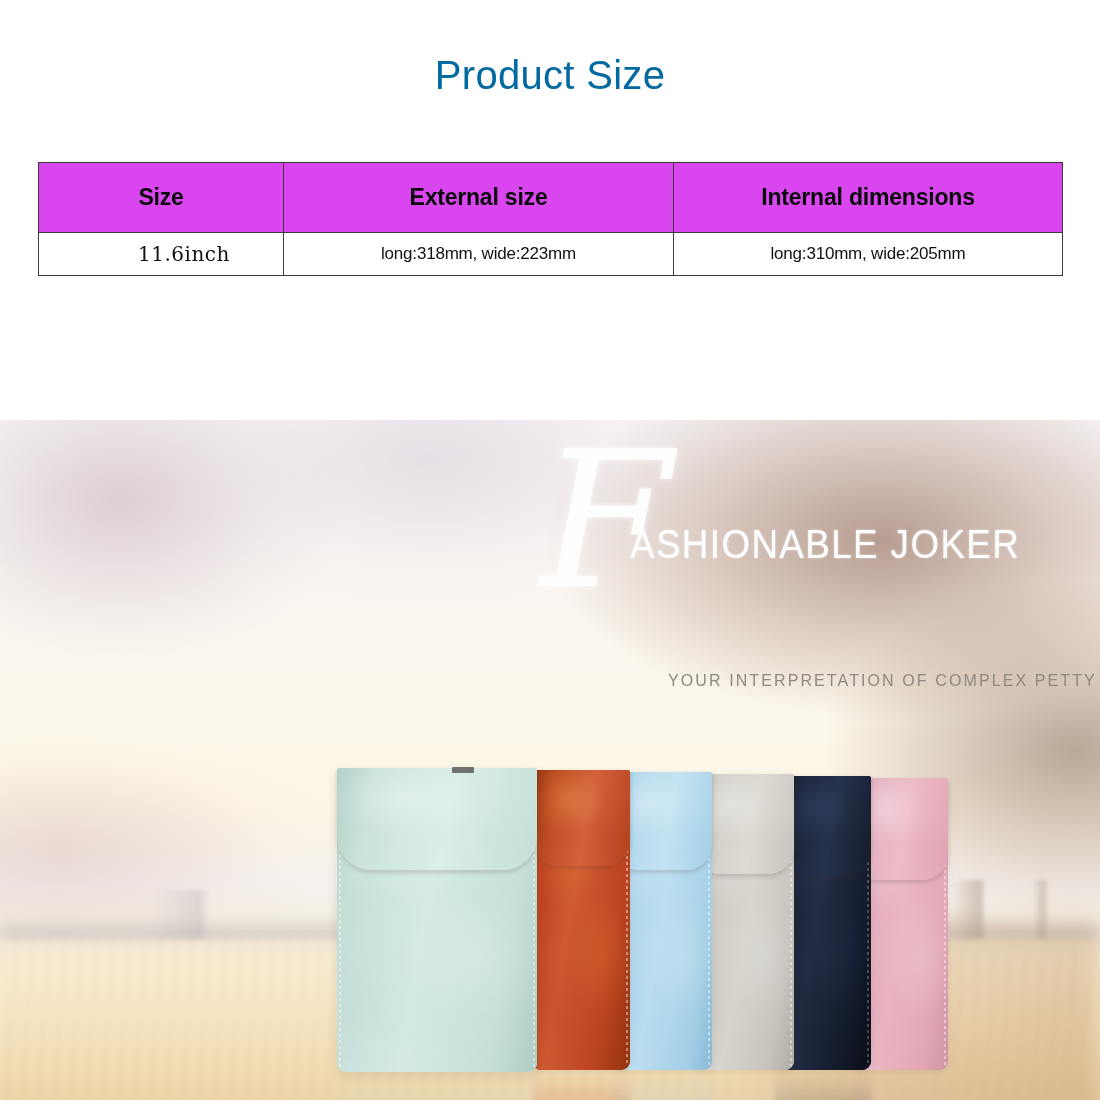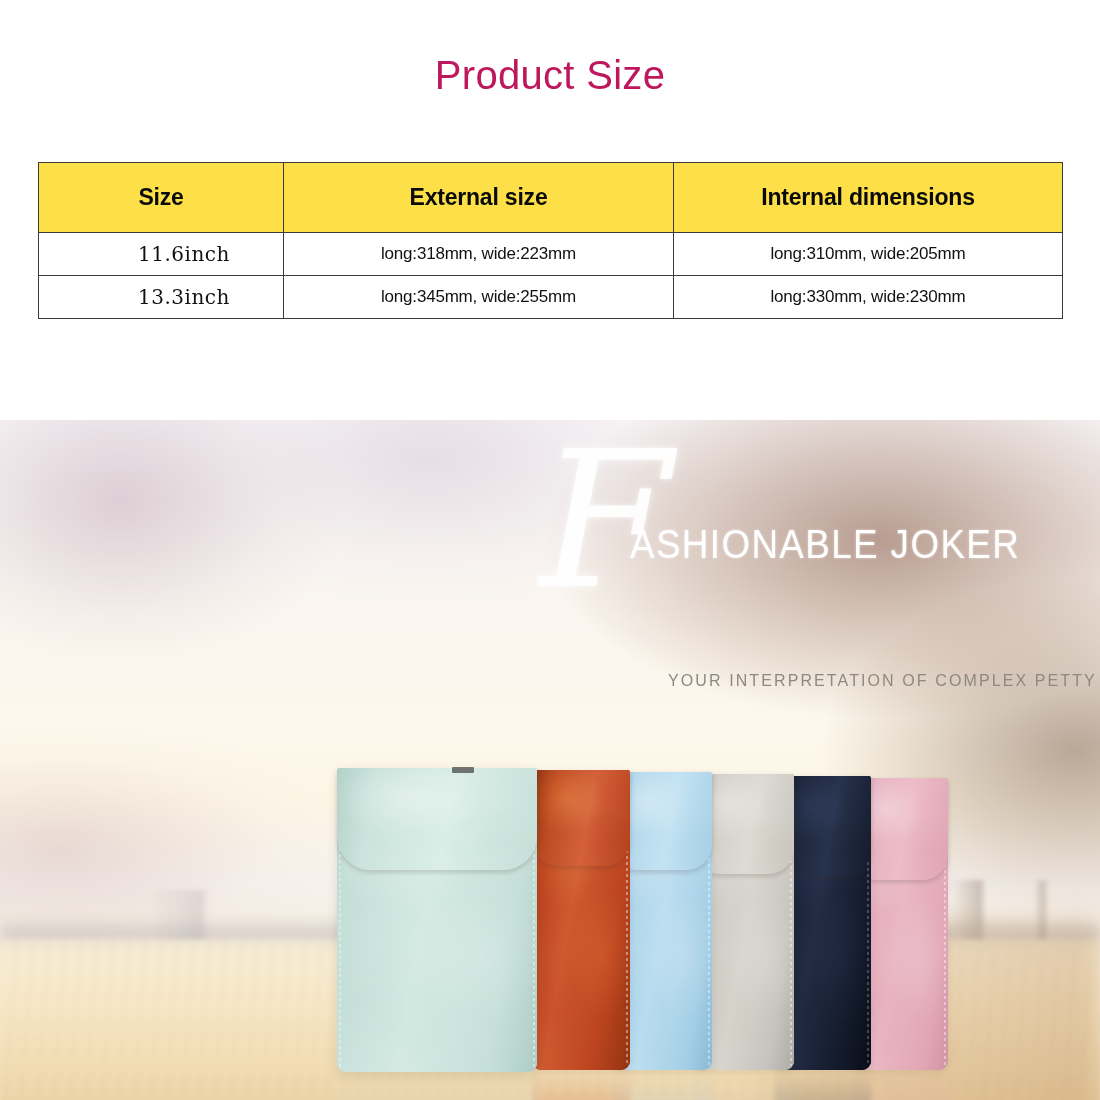--- a/index.html
+++ b/index.html
@@ -22,21 +22,21 @@
 
   
   .page-title {
     position: absolute;
     top: 50px;
     left: 0;
     width: 1100px;
     text-align: center;
     font-size: 40px;
     font-weight: 400;
-    color: #be185d;
+    color: #0369a1;
     font-family: "Liberation Sans", sans-serif;
     letter-spacing: 0.3px;
     line-height: 50px;
   }
 
   
   .size-table {
     position: absolute;
     left: 38px;
     top: 162px;
@@ -44,21 +44,21 @@
     border-collapse: collapse;
     table-layout: fixed;
   }
   .size-table td, .size-table th {
     border: 1.5px solid #3a3a36;
     padding: 0;
     vertical-align: middle;
     text-align: center;
   }
   .size-table thead th {
-    background: #fde047;
+    background: #d946ef;
     height: 70px;
     font-size: 23px;
     font-weight: bold;
     color: #0a0a0a;
     font-family: "Liberation Sans", sans-serif;
     letter-spacing: -0.2px;
   }
   .size-table tbody td {
     height: 43px;
     background: #ffffff;
@@ -335,25 +335,20 @@
         <th class="col-w-2">External size</th>
         <th class="col-w-3">Internal dimensions</th>
       </tr>
     </thead>
     <tbody>
       <tr>
         <td class="col-size">11.6inch</td>
         <td class="col-dim">long:318mm, wide:223mm</td>
         <td class="col-dim">long:310mm, wide:205mm</td>
       </tr>
-      <tr>
-        <td class="col-size">13.3inch</td>
-        <td class="col-dim">long:345mm, wide:255mm</td>
-        <td class="col-dim">long:330mm, wide:230mm</td>
-      </tr>
     </tbody>
   </table>
 
   <div class="hero">
     <div class="hero-bg"></div>
     <div class="hero-shelf-lines"></div>
     <div class="hero-shelf-lines-right"></div>
     <div class="hero-horizon"></div>
     <div class="hero-floor"></div>
     <div class="hero-floor-right"></div>

